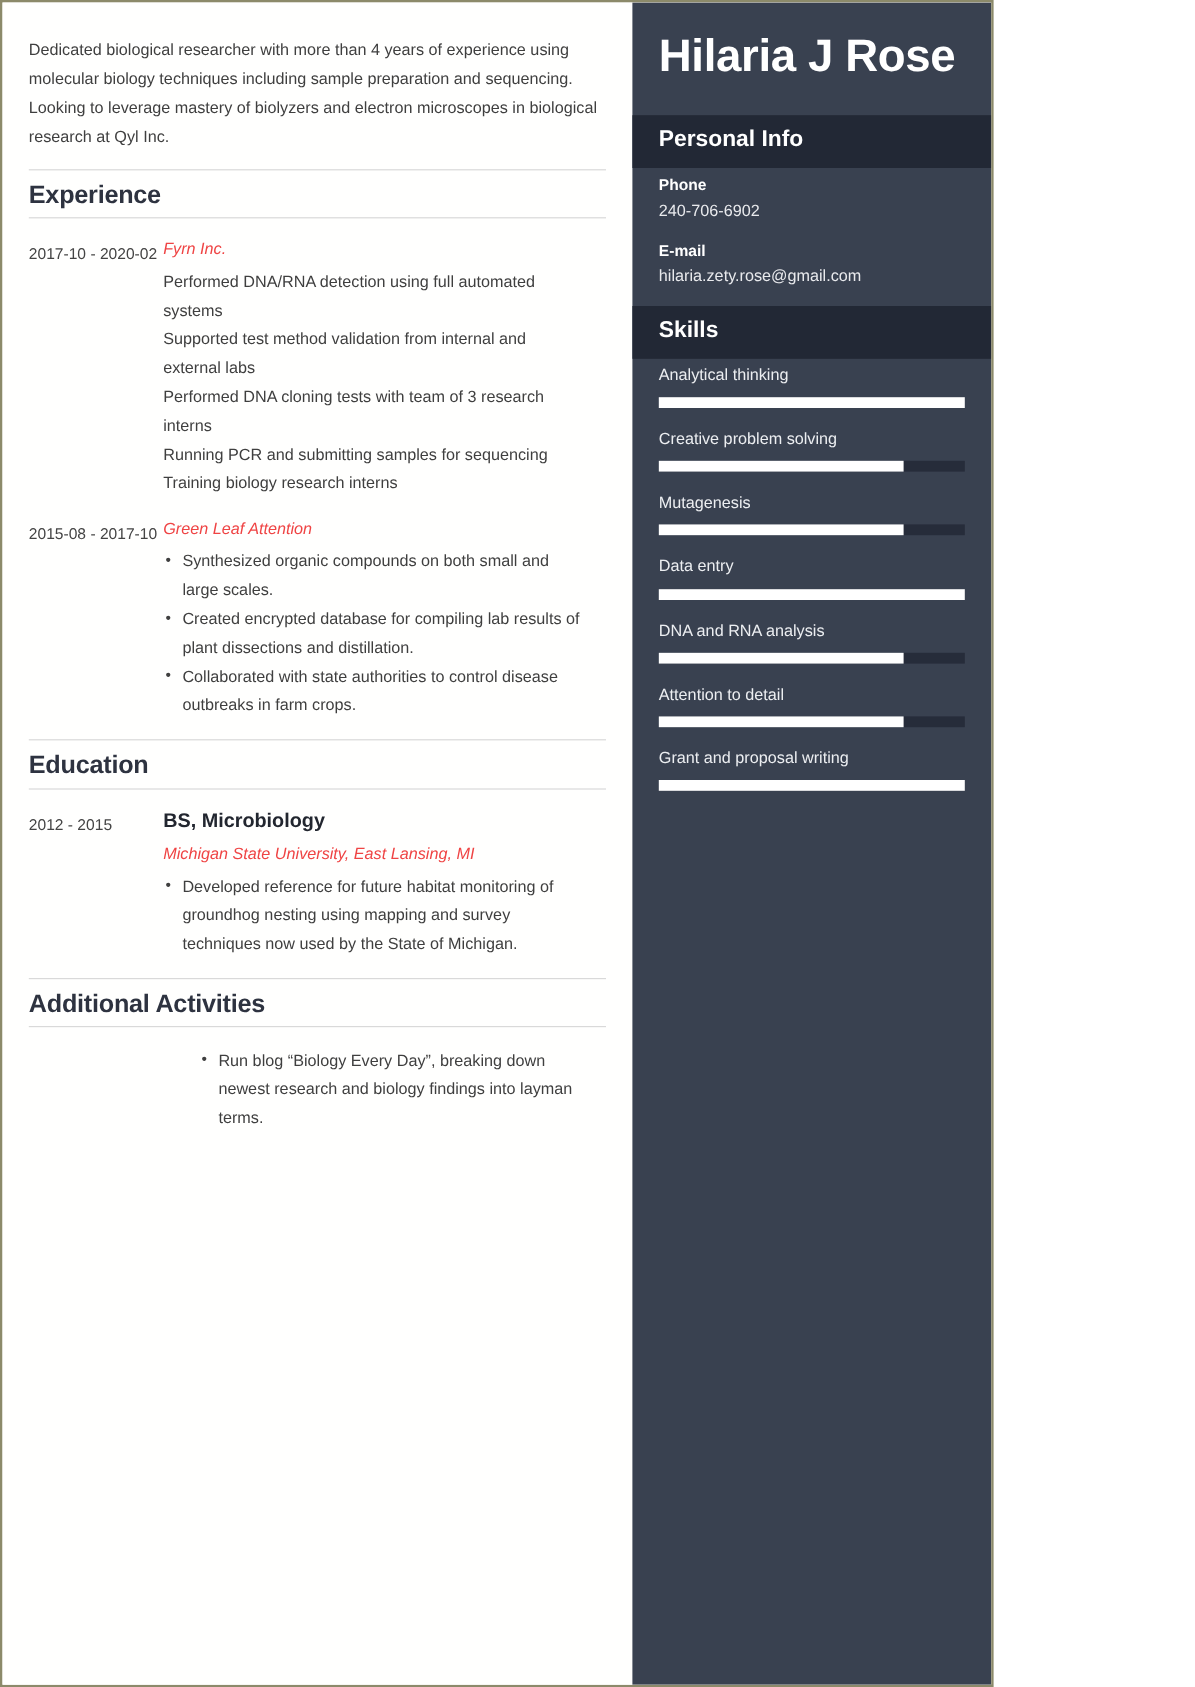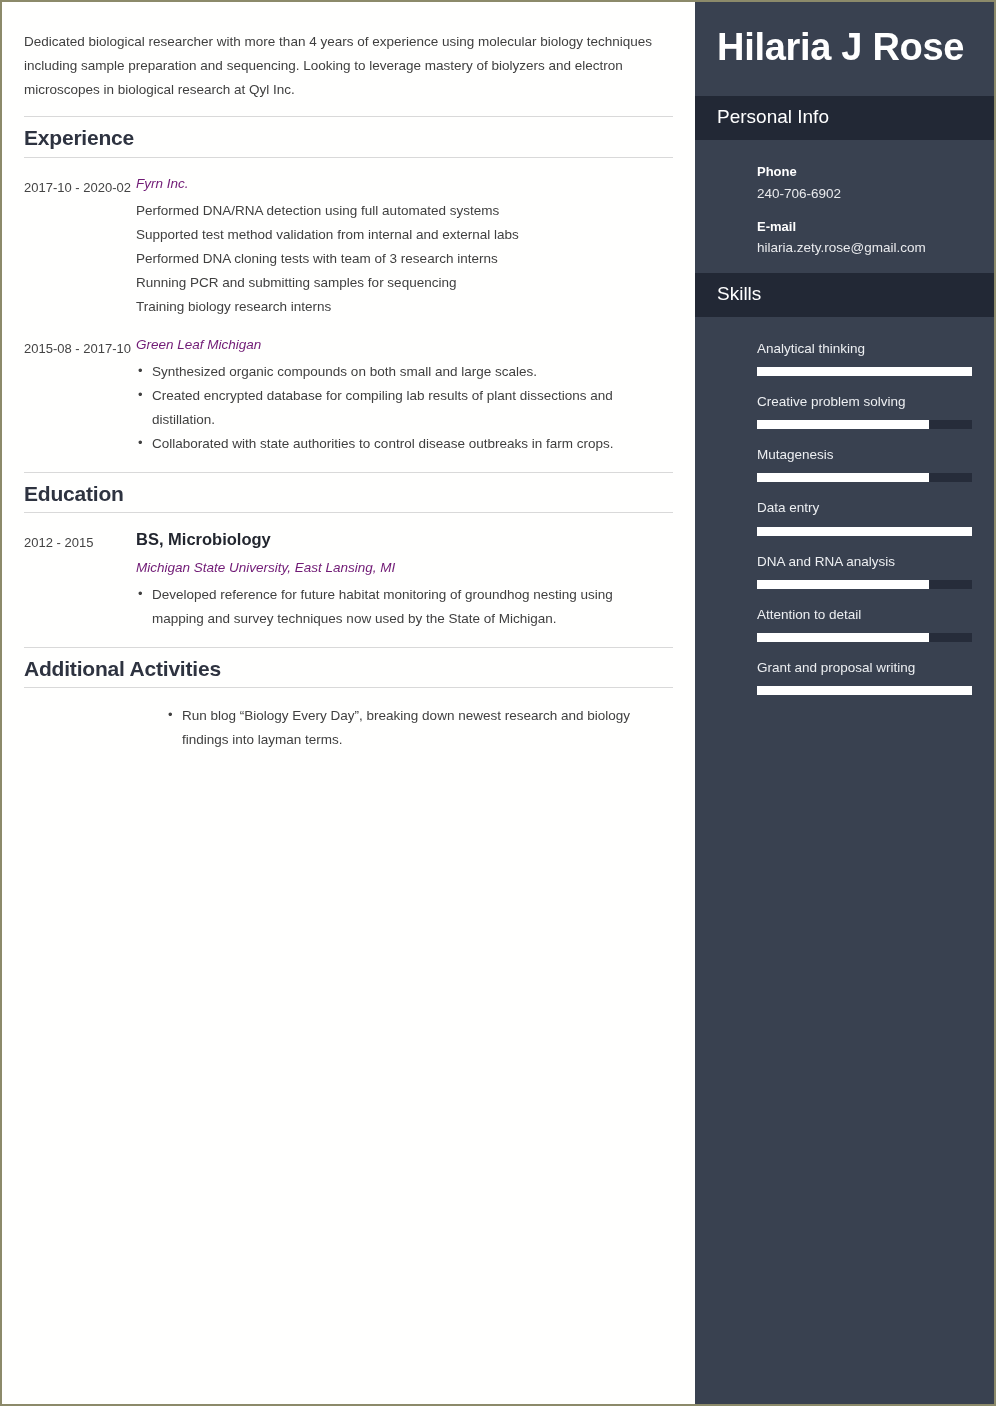--- a/index.html
+++ b/index.html
@@ -7,21 +7,21 @@
     padding: 0;
     background: #ffffff;
   }
   body {
     font-family: "Liberation Sans", sans-serif;
     -webkit-font-smoothing: antialiased;
   }
 
   .page {
     position: relative;
-    width: 996px;
+    width: 828px;
     height: 1406px;
     box-sizing: border-box;
     background: #ffffff;
     border: 2px solid #8c8a6a;
     overflow: hidden;
     display: flex;
   }
 
   
   .main {
@@ -75,21 +75,21 @@
   .entry-title {
     font-size: 16.5px;
     font-weight: bold;
     color: #22262f;
     line-height: 1.3;
     margin-bottom: 7px;
   }
   .entry-sub {
     font-size: 13.5px;
     font-style: italic;
-    color: #701a75;
+    color: #ef4444;
     line-height: 1.5;
     margin-bottom: 5px;
   }
 
   ul.points {
     list-style: none;
     margin: 0;
     padding: 0;
   }
   ul.points li {
@@ -136,27 +136,26 @@
     line-height: 1.22;
     color: #ffffff;
     letter-spacing: -0.3px;
   }
   .sb-bar {
     background: #222835;
     padding: 10px 22px 11px 22px;
   }
   .sb-bar-title {
     font-size: 19px;
-    font-weight: normal;
+    font-weight: bold;
     color: #ffffff;
     line-height: 1.2;
   }
   .sb-block {
-    padding: 22px 22px 14px 22px;
-    margin-left: 40px;
+    padding: 4px 22px 14px 22px;
   }
   .info-label {
     font-size: 13px;
     font-weight: bold;
     color: #ffffff;
     line-height: 1.6;
   }
   .info-value {
     font-size: 13.5px;
     color: #e9eaed;
@@ -208,21 +207,21 @@
             <li>Performed DNA cloning tests with team of 3 research interns</li>
             <li>Running PCR and submitting samples for sequencing</li>
             <li>Training biology research interns</li>
           </ul>
         </div>
       </div>
 
       <div class="entry">
         <div class="entry-dates">2015-08 - 2017-10</div>
         <div class="entry-body">
-          <div class="entry-sub">Green Leaf Michigan</div>
+          <div class="entry-sub">Green Leaf Attention</div>
           <ul class="points bulleted">
             <li>Synthesized organic compounds on both small and large scales.</li>
             <li>Created encrypted database for compiling lab results of plant dissections and distillation.</li>
             <li>Collaborated with state authorities to control disease outbreaks in farm crops.</li>
           </ul>
         </div>
       </div>
     </div>
 
     <div class="section">

